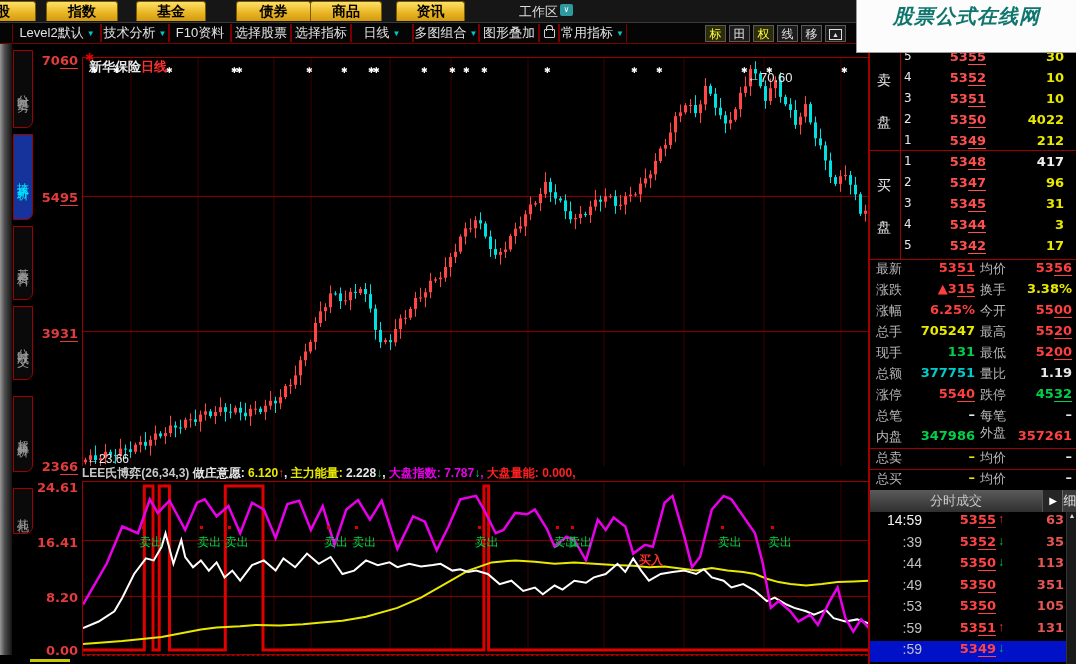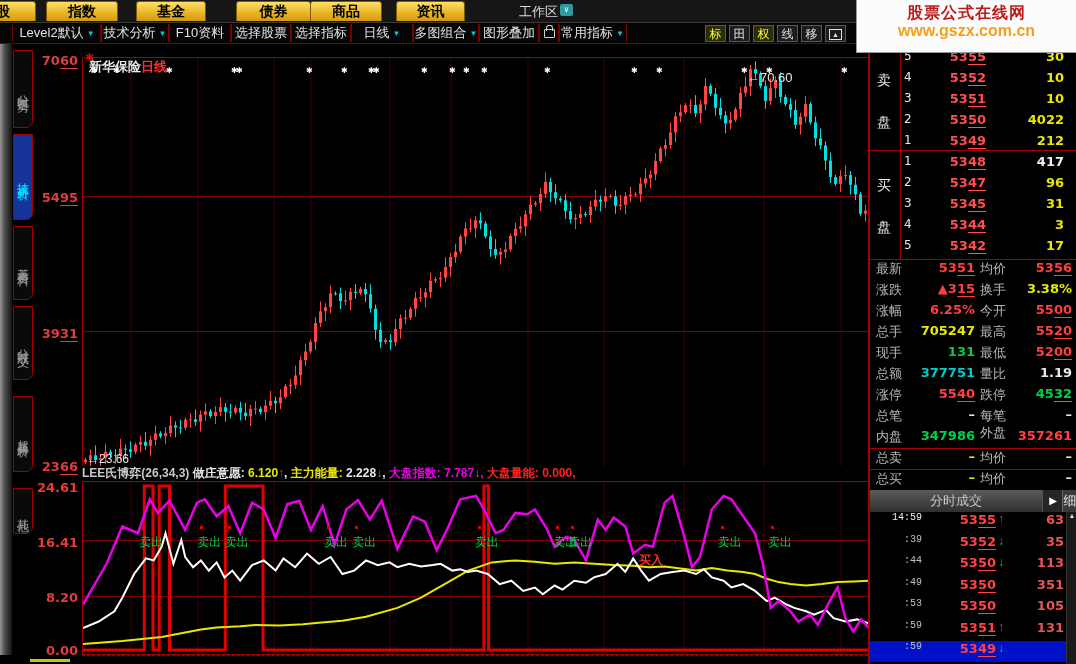--- a/index.html
+++ b/index.html
@@ -72,33 +72,33 @@
   .q-v{position:absolute;text-align:right;font-weight:bold;font-size:13px;font-family:"DejaVu Sans",sans-serif;}
   #ticks-header{position:absolute;left:0;top:446px;width:206px;height:22px;
             background:linear-gradient(#5a5a5a,#303030);color:#c8c8c8;font-size:13px;line-height:22px;}
   #ticks-title{position:absolute;left:60px;}
   #ticks-expand{position:absolute;left:172px;top:0;width:20px;height:22px;text-align:center;
             color:#fff;font-size:10px;background:#262626;border-left:1px solid #555;}
   #ticks-detail{position:absolute;left:192px;top:0;width:14px;height:22px;text-align:center;
             color:#e8e8e8;background:#3a3a3a;border-left:1px solid #666;}
   .tk-row{position:absolute;left:0;width:196px;height:21px;}
   .tk-row.sel{background:#0011c8;}
-  .tk-time{position:absolute;left:4px;width:48px;text-align:right;color:#c0c0c0;font-size:10px;
-           font-family:Liberation Mono, monospace;}
+  .tk-time{position:absolute;left:4px;width:48px;text-align:right;color:#c0c0c0;font-size:14px;
+           font-family:Liberation Sans, sans-serif;}
   .tk-price{position:absolute;left:66px;width:60px;text-align:right;color:#ff4444;font-weight:bold;
            font-size:13px;font-family:"DejaVu Sans",sans-serif;}
   .tk-dir{position:absolute;left:128px;font-size:12px;font-weight:bold;}
   .tk-vol{position:absolute;left:138px;width:56px;text-align:right;color:#e85555;font-weight:bold;
            font-size:13px;font-family:"DejaVu Sans",sans-serif;}
   #tick-scroll{position:absolute;left:196px;top:468px;width:10px;height:152px;background:#1a1a1a;
            border-left:1px solid #333;color:#ddd;font-size:7px;text-align:center;}
   
   #banner{position:absolute;left:856px;top:0;width:220px;height:53px;background:#fcfcfc;
           text-align:center;border-left:1px solid #999;border-bottom:1px solid #999;box-sizing:border-box;}
-  #banner-title{margin-top:3px;font-size:16px;font-weight:900;color:#b91c1c;letter-spacing:1px;}
+  #banner-title{margin-top:3px;font-size:20px;font-weight:900;color:#0f766e;letter-spacing:1px;font-style:italic;}
   #banner-url{font-size:16px;font-weight:bold;color:#f5a018;margin-top:-2px;}
 </style>
 </head>
 <body>
 
 <div id="app">
   <div id="topbar1">
       <div class="ytab" style="left: -30px; width: 64px;">股</div>
       <div class="ytab" style="left: 46px; width: 70px;">指数</div>
       <div class="ytab" style="left: 136px; width: 68px;">基金</div>
@@ -654,15 +654,14 @@
           <span class="tk-price">53<span class="u2">49</span></span>
           <span class="tk-dir" style="color: rgb(0, 204, 68);">↓</span>
           <span class="tk-vol"></span>
         </div>
       </div>
     <div id="tick-scroll"><span>▲</span></div>
   </div>
 
   <div id="banner">
     <div id="banner-title">股票公式在线网</div>
-    <div id="banner-url">www.gszx.com.cn</div>
   </div>
 </div>
 
 </body></html>

